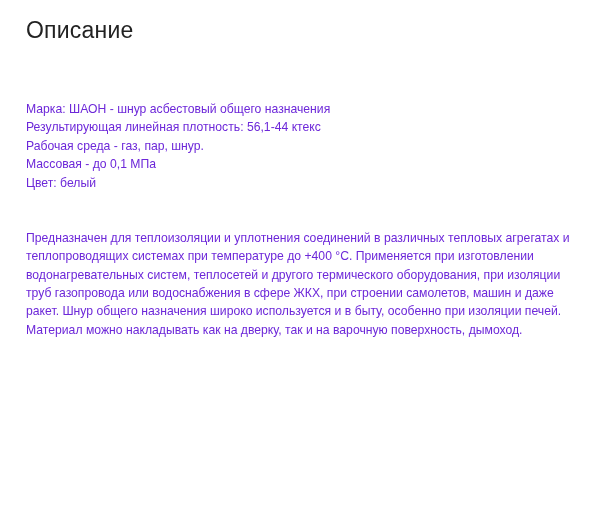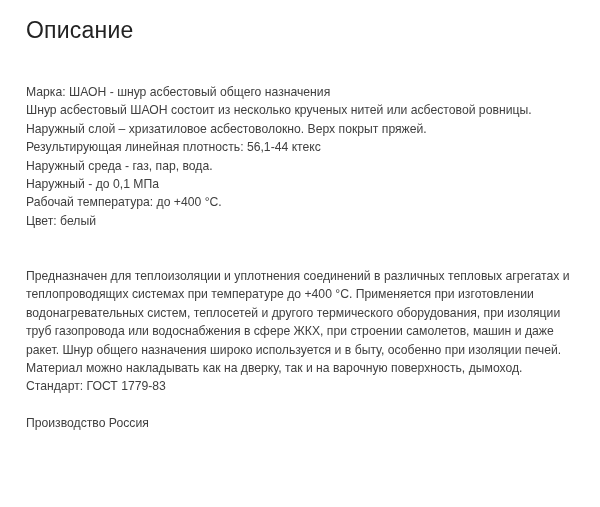--- a/index.html
+++ b/index.html
@@ -28,53 +28,49 @@
       top: 14px;
       font-size: 23px;
       font-weight: normal;
       color: #222222;
       letter-spacing: 0.2px;
       line-height: 32px;
     }
     .body {
       position: absolute;
       left: 26px;
-      top: 83px;
+      top: 100px;
       width: 560px;
       font-size: 12.2px;
       line-height: 18.4px;
-      color: #404040;
+      color: #6d28d9;
     }
     .body p {
       margin: 0;
     }
     .gap {
       height: 18.4px;
     }
   </style>
 </head>
 <body>
 
 <div class="page">
   <h1 class="title">Описание</h1>
 
   <div class="body">
     <p>Марка: ШАОН - шнур асбестовый общего назначения</p>
-    <p>Шнур асбестовый ШАОН состоит из несколько крученых нитей или асбестовой ровницы. Наружный слой – хризатиловое асбестоволокно. Верх покрыт пряжей.</p>
     <p>Результирующая линейная плотность: 56,1-44 ктекс</p>
-    <p>Наружный среда - газ, пар, вода.</p>
-    <p>Наружный - до 0,1 МПа</p>
-    <p>Рабочай температура: до +400 °C.</p>
+    <p>Рабочая среда - газ, пар, шнур.</p>
+    <p>Массовая - до 0,1 МПа</p>
     <p>Цвет: белый</p>
 
     <div class="gap"></div>
 
 
     <div class="gap"></div>
 
     <p>Предназначен для теплоизоляции и уплотнения соединений в различных тепловых агрегатах  и теплопроводящих системах при температуре до +400 °C. Применяется при изготовлении водонагревательных систем, теплосетей и другого термического оборудования, при изоляции труб газопровода или водоснабжения в сфере ЖКХ, при строении самолетов, машин и даже ракет. Шнур общего назначения широко используется и в быту, особенно при изоляции печей. Материал можно накладывать как на дверку, так и на варочную поверхность, дымоход.</p>
-    <p>Стандарт: ГОСТ 1779-83</p>
 
     <div class="gap"></div>
 
-    <p>Производство Россия</p>
   </div>
 </div>
 
 </body></html>

